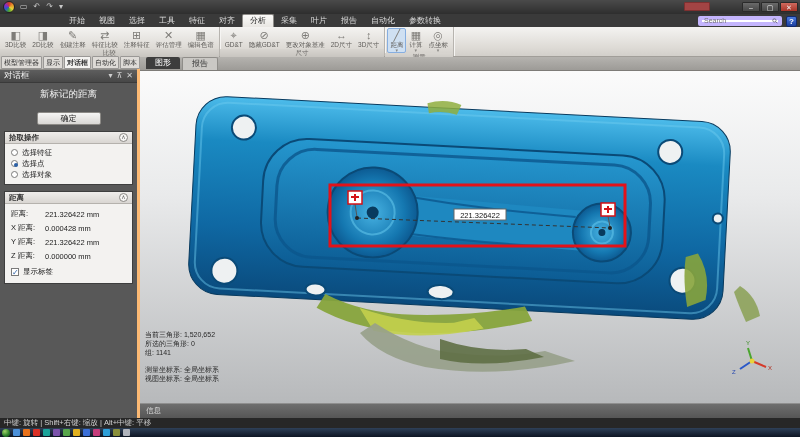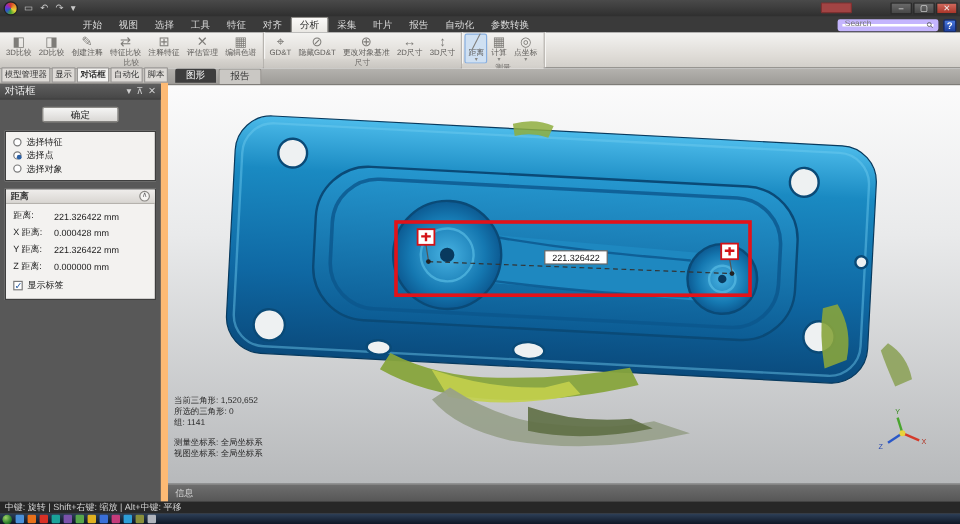--- a/index.html
+++ b/index.html
@@ -37,21 +37,21 @@
   .rbtns{display:flex;flex:1;align-items:flex-start;padding:1px 2px 0 2px;}
   .rbtn{display:flex;flex-direction:column;align-items:center;padding:0 2px;cursor:default;border:1px solid transparent;border-radius:2px;}
   .rbtn.active{background:#cfe0f2;border-color:#86aee0;}
   .ric{font-size:11px;line-height:12px;color:#7e7c78;}
   .rlb{font-size:6.5px;line-height:7px;color:#5d5b58;white-space:nowrap;}
   .caret{font-size:5px;line-height:4px;color:#8a8884;}
   .glabel{font-size:6.5px;line-height:8px;height:8px;text-align:center;color:#6b6966;
     background:linear-gradient(#d8d5d0,#c8c5c0);}
 
   
-  .leftpanel{position:absolute;left:0;top:57px;width:140px;height:361px;background:#585858;border-right:6px solid #fdba74;}
+  .leftpanel{position:absolute;left:0;top:57px;width:140px;height:361px;background:#585858;border-right:3px solid #fdba74;}
   .ptabs{display:flex;height:13px;background:#c7c4bf;border-bottom:1px solid #8e8c88;align-items:flex-end;padding-left:1px;gap:1px;}
   .ptab{font-size:7px;line-height:9px;padding:1px 2px;background:#dedbd7;border:1px solid #9a9residue896;border:1px solid #9a9896;color:#333;white-space:nowrap;border-radius:1px 1px 0 0;}
   .ptab.active{background:#f4f3f1;font-weight:bold;}
   .pheader{height:13px;background:linear-gradient(#5e5e5e,#474747);display:flex;align-items:center;padding:0 4px;border-bottom:1px solid #3a3a3a;}
   .pheader .ph-title{font-size:8.5px;color:#f0f0f0;flex:1;}
   .pheader .phicon{font-size:8px;color:#cfcfcf;margin-left:4px;line-height:8px;}
   .dlgtitle{text-align:center;color:#f2f2f2;font-size:9.5px;padding:5px 0 4px 0;}
   .okrow{text-align:center;padding:2px 0 6px 0;}
   .okbtn{display:inline-block;width:64px;height:13px;font-size:8px;line-height:12px;color:#222;text-align:center;
     background:linear-gradient(#f5f5f4,#d9d7d4);border:1px solid #8c8a86;border-radius:2px;}
@@ -225,25 +225,30 @@
       <div class="ptab active">对话框</div>
       <div class="ptab">自动化</div>
       <div class="ptab">脚本</div>
     </div>
     <div class="pheader">
       <span class="ph-title">对话框</span>
       <span class="phicon">▾</span>
       <span class="phicon">⊼</span>
       <span class="phicon">✕</span>
     </div>
+    <div class="dlgtitle">新标记的距离</div>
     <div class="okrow">
       <span class="okbtn">确定</span>
     </div>
 
     <div class="section">
+      <div class="sechead">
+        <span class="st">拾取操作</span>
+        <span class="collapse">∧</span>
+      </div>
       <div class="secbody">
         <div class="optrow">
           <span class="radio"></span>
           <span class="optlbl">选择特征</span>
         </div>
         <div class="optrow">
           <span class="radio sel"></span>
           <span class="optlbl">选择点</span>
         </div>
         <div class="optrow">

